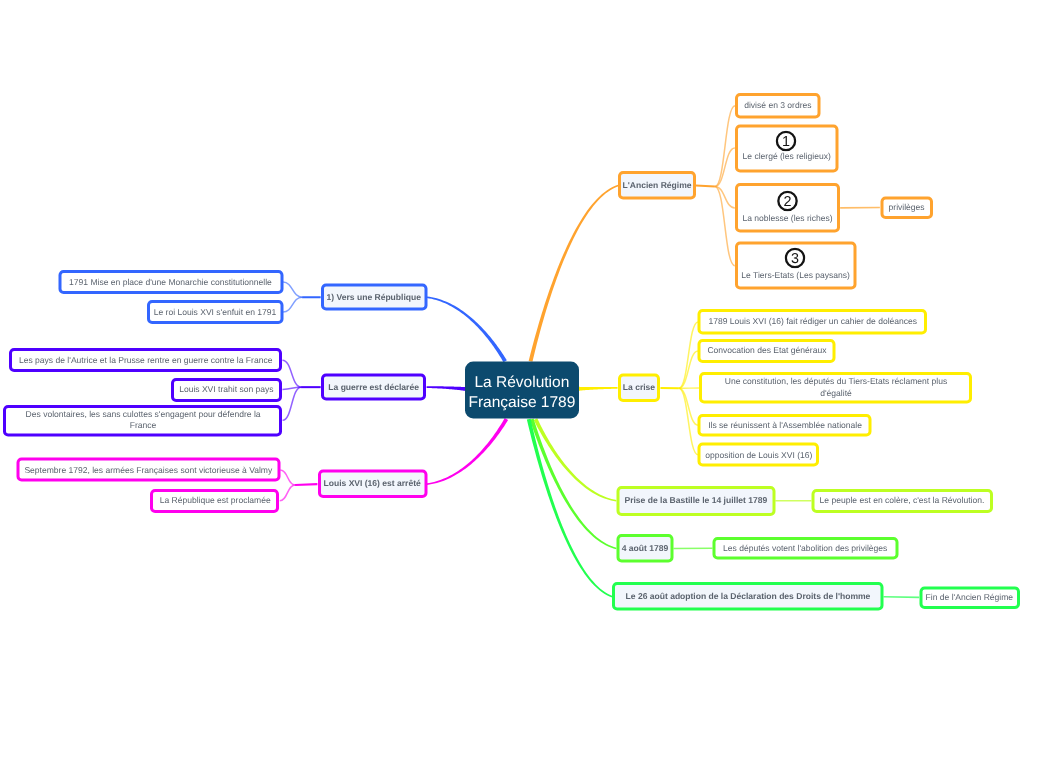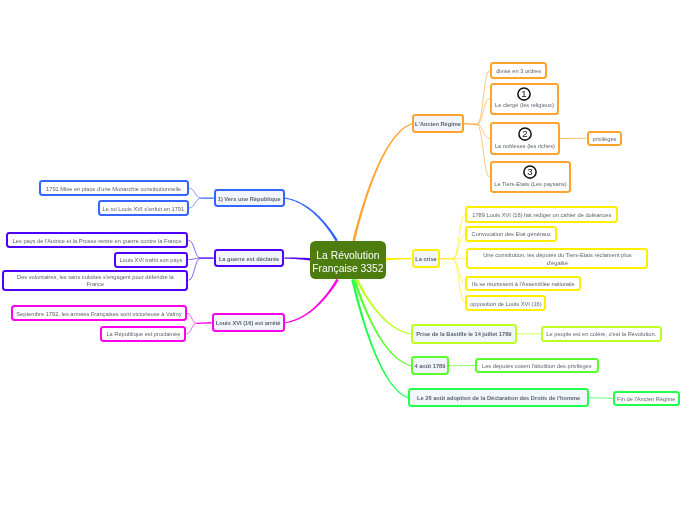--- a/index.html
+++ b/index.html
@@ -59,23 +59,23 @@
       <path d="M200.7,258.1 C194.252,258.1 194.748,259.6 188.3,259.6" stroke="#4f00ff" stroke-width="1" fill="none" stroke-opacity="0.62"></path>
       <path d="M200.7,258.1 C194.304,258.1 194.796,280.2 188.4,280.2" stroke="#4f00ff" stroke-width="1" fill="none" stroke-opacity="0.62"></path>
       <path d="M211.6,322.75L196.7,323.3" stroke="#ff00ee" stroke-width="1.35" fill="none"></path>
       <path d="M196.7,323.3 C191.60399999999998,323.3 191.996,313.34999999999997 186.9,313.34999999999997" stroke="#ff00ee" stroke-width="1" fill="none" stroke-opacity="0.62"></path>
       <path d="M196.7,323.3 C191.396,323.3 191.804,333.84999999999997 186.5,333.84999999999997" stroke="#ff00ee" stroke-width="1" fill="none" stroke-opacity="0.62"></path>
       <path d="M560.1,138.6L586.6,138.3" stroke="#ffa32e" stroke-width="1.05" fill="none" stroke-opacity="0.72"></path>
       <path d="M516.9,333.85L540.9,333.85" stroke="#bdff22" stroke-width="1.05" fill="none" stroke-opacity="0.72"></path>
       <path d="M449,365.65L475,365.55" stroke="#5cff2e" stroke-width="1.05" fill="none" stroke-opacity="0.72"></path>
       <path d="M589,397.84999999999997L612.8,398.25" stroke="#22ff4f" stroke-width="1.05" fill="none" stroke-opacity="0.72"></path>
     </svg>
-<div id="center" style="left: 310.1px; top: 240.9px; width: 75.7px; height: 38.5px; background: #4d7c0f; color: rgb(255, 255, 255);">
+<div id="center" style="left: 310.1px; top: 240.9px; width: 75.7px; height: 38.5px; background: #0c4a6e; color: rgb(255, 255, 255);">
       <span>La Révolution</span>
-      <span>Française 3352</span>
+      <span>Française 1789</span>
     </div>
     <div class="node lvl1" style="left: 412.2px; top: 114.2px; width: 51.7px; height: 18.9px; border-color: rgb(255, 163, 46); background: rgb(242, 246, 252); color: rgb(91, 99, 110);">
       <span class="lbl">L'Ancien Régime</span>
     </div>
     <div class="node" style="left: 490.1px; top: 62.3px; width: 57px; height: 16.4px; border-color: rgb(255, 163, 46); background: rgb(255, 255, 255); color: rgb(91, 99, 110);">
       <span class="lbl">divisé en 3 ordres</span>
     </div>
     <div class="node numbered" style="left: 489.9px; top: 82.6px; width: 69.1px; height: 32px; border-color: rgb(255, 163, 46); background: rgb(255, 255, 255); color: rgb(91, 99, 110);">
       <span class="num">
         <svg width="14" height="14" viewBox="0 0 14 14">

